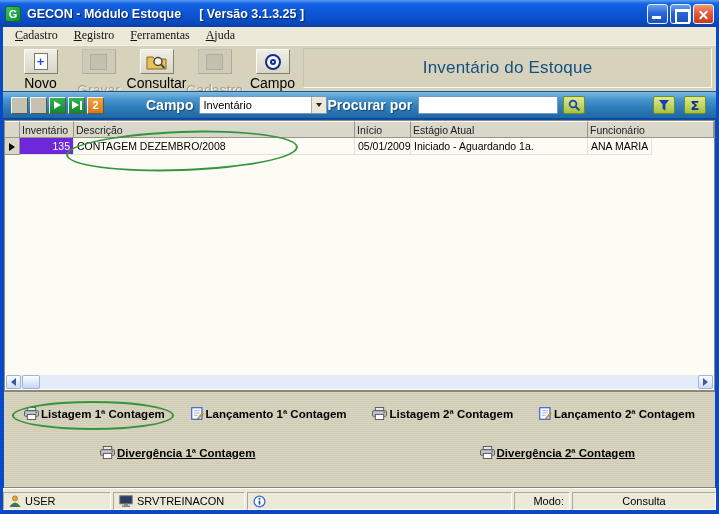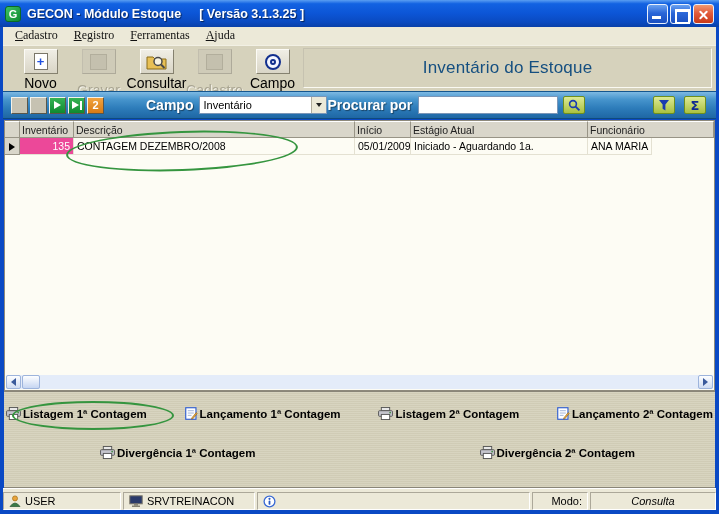--- a/index.html
+++ b/index.html
@@ -96,21 +96,21 @@
     border:1px solid #8e8a7c; }
   .grid-header { display:flex; height:17px; }
   .gh { background:#d9d6ca; border-right:1px solid #989486; border-bottom:1px solid #989486;
     border-top:1px solid #fff; font-size:10.5px; color:#222; padding:2px 2px 0; overflow:hidden;
     white-space:nowrap; flex:0 0 auto; }
   .c0 { width:15px; } .c1 { width:54px; } .c2 { width:281px; } .c3 { width:56px; }
   .c4 { width:177px; } .c5 { flex:1 1 auto; width:auto; }
   .grid-row { display:flex; height:17px; }
   .gc { font-size:10.5px; padding:2px 3px 0; border-right:1px solid #e4e1d2; border-bottom:1px solid #e4e1d2;
     white-space:nowrap; overflow:hidden; background:#fdfcf4; color:#000; flex:0 0 auto; }
-  .sel-cell { background:#ec4899; color:#fff; text-align:right; }
+  .sel-cell { background:#6d28d9; color:#fff; text-align:right; }
   .selector-cell { background:#d9d6ca; border-right:1px solid #989486; border-bottom:1px solid #989486;
     display:flex; align-items:center; justify-content:center; }
   .row-tri { width:0; height:0; border-left:6px solid #000; border-top:4px solid transparent;
     border-bottom:4px solid transparent; }
   .hscroll { position:absolute; left:1px; right:1px; bottom:1px; height:14px; background:#e4ecf9;
     display:flex; align-items:center; }
   .scroll-btn { width:15px; height:14px; background:linear-gradient(180deg,#fdfeff,#cfdcf3);
     border:1px solid #9db4dc; border-radius:2px; display:flex; align-items:center; justify-content:center;
     padding:0; flex:0 0 auto; }
   .arr-left { width:0; height:0; border-right:5px solid #3a5a9c; border-top:4px solid transparent;
@@ -118,32 +118,32 @@
   .arr-right { width:0; height:0; border-left:5px solid #3a5a9c; border-top:4px solid transparent;
     border-bottom:4px solid transparent; }
   .scroll-thumb { width:18px; height:14px; background:linear-gradient(180deg,#fdfeff,#c6d6f2);
     border:1px solid #9db4dc; border-radius:2px; margin-left:1px; }
   .scroll-btn.end { margin-left:auto; }
 
   
   .actions { position:absolute; top:391px; left:4px; right:4px; height:97px; background:#d6d2bc;
     background-image:repeating-linear-gradient(0deg, rgba(255,255,255,.06) 0 1px, rgba(90,84,60,.05) 1px 2px);
     border-top:1px solid #8a8678; border-bottom:1px solid #8a8678; }
-  .act-row1 { display:flex; justify-content:space-between; padding:15px 2px 0; }
-  .act-row2 { display:flex; justify-content:space-between; padding:26px 80px 0 96px; }
+  .act-row1 { display:flex; justify-content:space-between; padding:15px 20px 0; }
+  .act-row2 { display:flex; justify-content:space-between; padding:26px 80px 0 96px;text-decoration:underline; }
   .act-btn { display:flex; align-items:center; gap:2px; background:none; border:none; font-weight:bold;
     font-size:11.5px; color:#000; padding:0; font-family:inherit; white-space:nowrap; }
 
   
   .statusbar { position:absolute; left:3px; right:3px; top:488px; height:22px; background:#ece9d8;
     display:flex; gap:2px; padding-top:3px; border-top:1px solid #fff; }
   .status-cell { border:1px solid; border-color:#aca899 #fff #fff #aca899; display:flex;
     align-items:center; font-size:11px; color:#000; padding:0 5px; gap:4px; }
-  .sc-user { width:118px; } .sc-server { width:132px; } .sc-info { flex:1; }
-  .sc-modo { width:56px; justify-content:flex-end; } .sc-consulta { width:126px; justify-content:center;font-style:italic; }
+  .sc-user { width:108px; } .sc-server { width:132px; } .sc-info { flex:1; }
+  .sc-modo { width:56px; justify-content:flex-end; } .sc-consulta { width:144px; justify-content:center; }
 
   
   .annotation { position:absolute; border:2px solid #35953f; border-radius:50%; pointer-events:none; }
   .ellipse-desc { left:66px; top:131px; width:232px; height:40px; transform:rotate(-2deg); }
   .ellipse-listagem { left:12px; top:401px; width:162px; height:29px; }
 
   .icon { display:inline-flex; align-items:center; justify-content:center; flex:0 0 auto; }
 </style>
 </head>
 <body>

